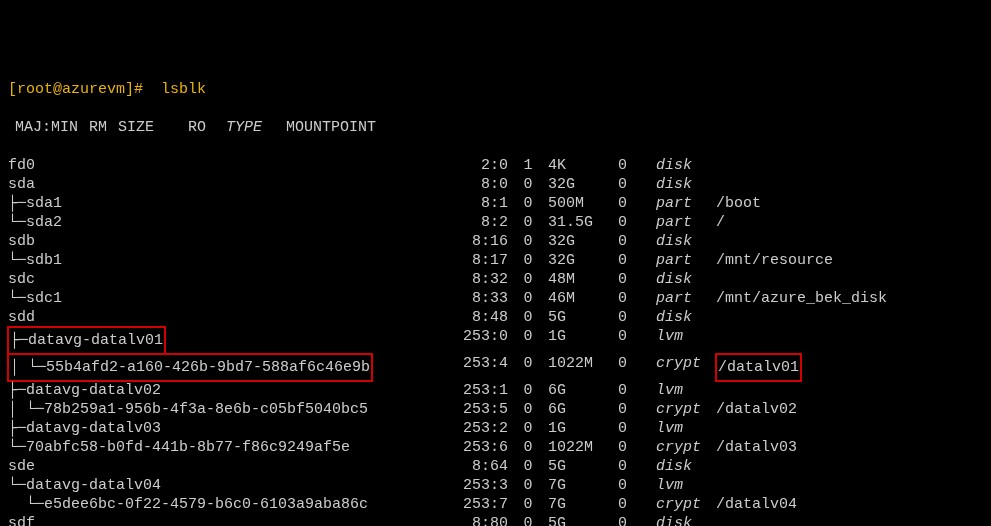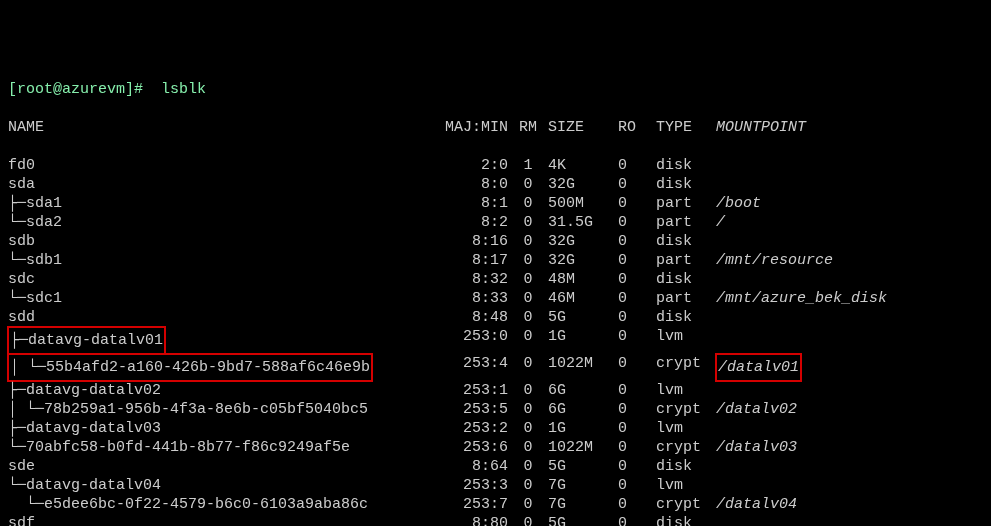--- a/index.html
+++ b/index.html
@@ -6,40 +6,39 @@
     body {
       background: #000;
       color: #ccc;
       font-family: "Consolas", "Courier New", monospace;
       font-size: 15px;
       line-height: 19px;
       padding: 4px 8px;
       white-space: pre;
       width: 991px;
     }
-    .prompt { color: #86efac; }
+    .prompt { color: #eab308; }
     .row { display: flex; }
     .name   { width: 430px; }
     .majmin { width: 70px; text-align: right; }
     .rm     { width: 40px; text-align: center; }
     .size   { width: 70px; text-align: left; }
     .ro     { width: 30px; text-align: left; }
-    .type   { width: 60px; padding-left: 8px; }
-    .mount  { padding-left: 8px; flex: 1; font-style: italic; }
+    .type   { width: 60px; padding-left: 8px; font-style: italic; }
+    .mount  { padding-left: 8px; flex: 1; }
     .hdr    { color: #ccc; }
     .box-red { outline: 2px solid #d40000; outline-offset: -1px; display:inline-block; padding: 4px 2px; }
   </style>
 </head>
 <body>
 
 
 
 <div class="prompt">[root@azurevm]#  lsblk</div>
 <div class="row hdr">
-  <span class="name">NAME</span>
   <span class="majmin">MAJ:MIN</span>
   <span class="rm">RM</span>
   <span class="size">SIZE</span>
   <span class="ro">RO</span>
   <span class="type">TYPE</span>
   <span class="mount">MOUNTPOINT</span>
 </div>
 <div id="rows"><div class="row"><span class="name">fd0</span><span class="majmin">2:0</span><span class="rm">1</span><span class="size">4K</span><span class="ro">0</span><span class="type">disk</span><span class="mount"></span></div><div class="row"><span class="name">sda</span><span class="majmin">8:0</span><span class="rm">0</span><span class="size">32G</span><span class="ro">0</span><span class="type">disk</span><span class="mount"></span></div><div class="row"><span class="name">├─sda1</span><span class="majmin">8:1</span><span class="rm">0</span><span class="size">500M</span><span class="ro">0</span><span class="type">part</span><span class="mount">/boot</span></div><div class="row"><span class="name">└─sda2</span><span class="majmin">8:2</span><span class="rm">0</span><span class="size">31.5G</span><span class="ro">0</span><span class="type">part</span><span class="mount">/</span></div><div class="row"><span class="name">sdb</span><span class="majmin">8:16</span><span class="rm">0</span><span class="size">32G</span><span class="ro">0</span><span class="type">disk</span><span class="mount"></span></div><div class="row"><span class="name">└─sdb1</span><span class="majmin">8:17</span><span class="rm">0</span><span class="size">32G</span><span class="ro">0</span><span class="type">part</span><span class="mount">/mnt/resource</span></div><div class="row"><span class="name">sdc</span><span class="majmin">8:32</span><span class="rm">0</span><span class="size">48M</span><span class="ro">0</span><span class="type">disk</span><span class="mount"></span></div><div class="row"><span class="name">└─sdc1</span><span class="majmin">8:33</span><span class="rm">0</span><span class="size">46M</span><span class="ro">0</span><span class="type">part</span><span class="mount">/mnt/azure_bek_disk</span></div><div class="row"><span class="name">sdd</span><span class="majmin">8:48</span><span class="rm">0</span><span class="size">5G</span><span class="ro">0</span><span class="type">disk</span><span class="mount"></span></div><div class="row"><span class="name"><span class="box-red">├─datavg-datalv01</span></span><span class="majmin">253:0</span><span class="rm">0</span><span class="size">1G</span><span class="ro">0</span><span class="type">lvm</span><span class="mount"></span></div><div class="row"><span class="name"><span class="box-red">│ └─55b4afd2-a160-426b-9bd7-588af6c46e9b</span></span><span class="majmin">253:4</span><span class="rm">0</span><span class="size">1022M</span><span class="ro">0</span><span class="type">crypt</span><span class="mount"><span class="box-red">/datalv01</span></span></div><div class="row"><span class="name">├─datavg-datalv02</span><span class="majmin">253:1</span><span class="rm">0</span><span class="size">6G</span><span class="ro">0</span><span class="type">lvm</span><span class="mount"></span></div><div class="row"><span class="name">│ └─78b259a1-956b-4f3a-8e6b-c05bf5040bc5</span><span class="majmin">253:5</span><span class="rm">0</span><span class="size">6G</span><span class="ro">0</span><span class="type">crypt</span><span class="mount">/datalv02</span></div><div class="row"><span class="name">├─datavg-datalv03</span><span class="majmin">253:2</span><span class="rm">0</span><span class="size">1G</span><span class="ro">0</span><span class="type">lvm</span><span class="mount"></span></div><div class="row"><span class="name">└─70abfc58-b0fd-441b-8b77-f86c9249af5e</span><span class="majmin">253:6</span><span class="rm">0</span><span class="size">1022M</span><span class="ro">0</span><span class="type">crypt</span><span class="mount">/datalv03</span></div><div class="row"><span class="name">sde</span><span class="majmin">8:64</span><span class="rm">0</span><span class="size">5G</span><span class="ro">0</span><span class="type">disk</span><span class="mount"></span></div><div class="row"><span class="name">└─datavg-datalv04</span><span class="majmin">253:3</span><span class="rm">0</span><span class="size">7G</span><span class="ro">0</span><span class="type">lvm</span><span class="mount"></span></div><div class="row"><span class="name">  └─e5dee6bc-0f22-4579-b6c0-6103a9aba86c</span><span class="majmin">253:7</span><span class="rm">0</span><span class="size">7G</span><span class="ro">0</span><span class="type">crypt</span><span class="mount">/datalv04</span></div><div class="row"><span class="name">sdf</span><span class="majmin">8:80</span><span class="rm">0</span><span class="size">5G</span><span class="ro">0</span><span class="type">disk</span><span class="mount"></span></div><div class="row"><span class="name">├─datavg-datalv02</span><span class="majmin">253:1</span><span class="rm">0</span><span class="size">6G</span><span class="ro">0</span><span class="type">lvm</span><span class="mount"></span></div></div>
 
 

